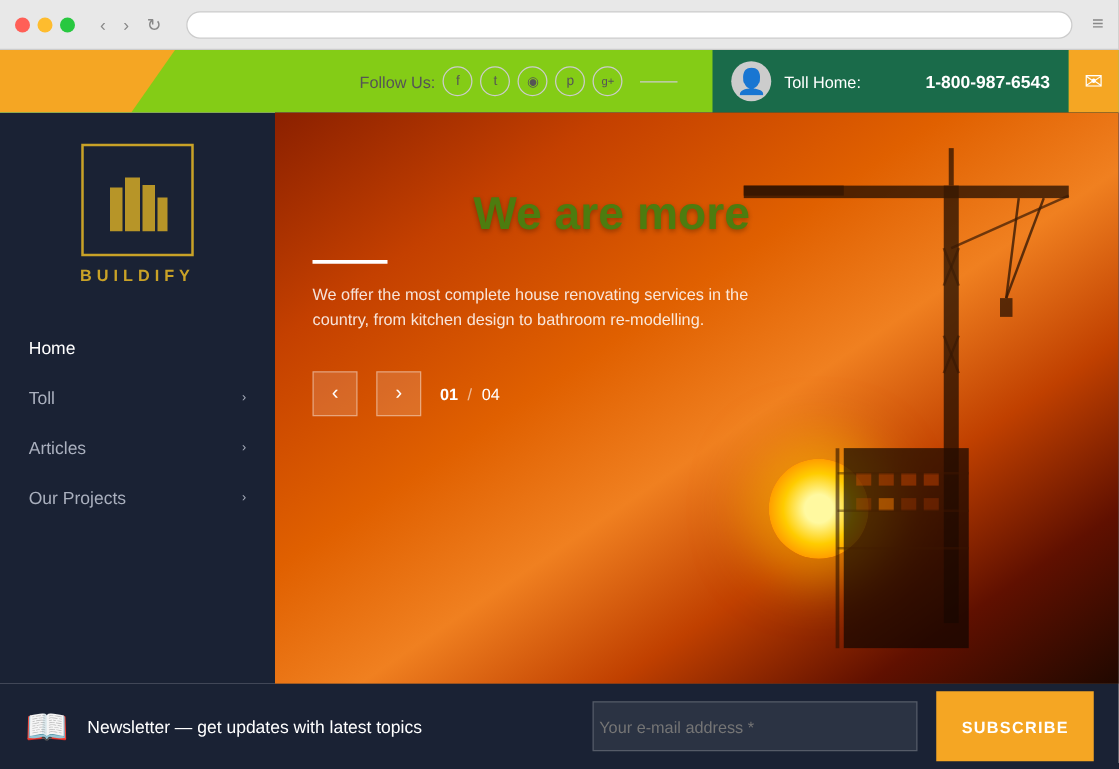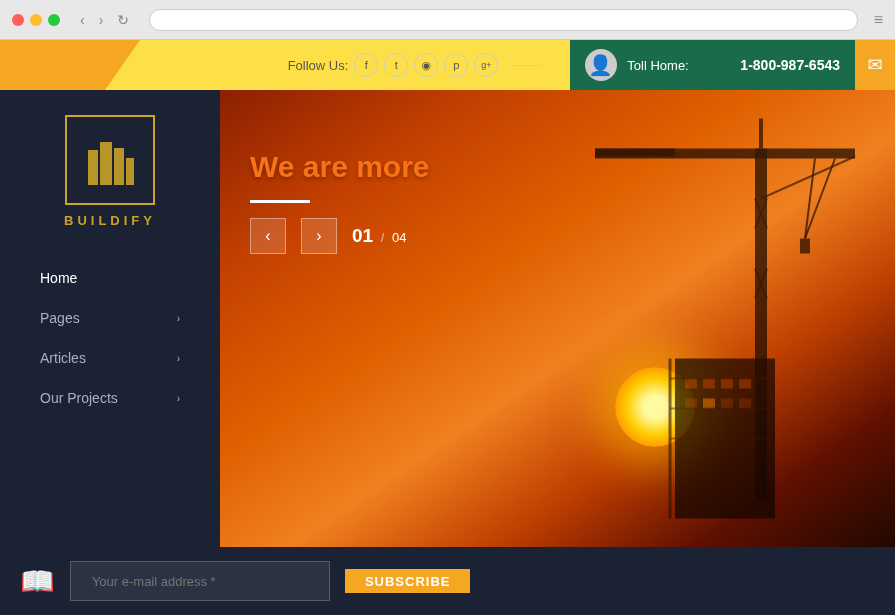--- a/index.html
+++ b/index.html
@@ -37,21 +37,21 @@
     .website {
       width: 895px;
       height: 575px;
       display: flex;
       flex-direction: column;
     }
 
     
     .top-bar {
       height: 50px;
-      background: #fde047;
+      background: #84cc16;
       display: flex;
       align-items: center;
       justify-content: flex-end;
       padding: 0 0 0 20px;
       position: relative;
     }
     .orange-triangle {
       position: absolute;
       left: 0;
       top: 0;
@@ -168,21 +168,21 @@
       font-weight: bold;
     }
     .nav-menu {
       padding: 10px 0;
       flex: 1;
     }
     .nav-item {
       display: flex;
       align-items: center;
       justify-content: space-between;
-      padding: 12px 40px;
+      padding: 12px 23px;
       color: #aab0be;
       font-size: 14px;
       cursor: pointer;
       transition: background 0.2s;
       text-decoration: none;
     }
     .nav-item.active { color: white; }
     .nav-arrow { font-size: 10px; color: #aab0be; }
 
     
@@ -227,23 +227,23 @@
       opacity: 0.85;
     }
 
     .hero-content {
       position: absolute;
       left: 30px;
       top: 60px;
       max-width: 350px;
     }
     .hero-title {
-      font-size: 30px;
+      font-size: 37px;
       font-weight: bold;
-      color: #f97316;
+      color: #4d7c0f;
       line-height: 1.15;
       text-shadow: 0 2px 4px rgba(0,0,0,0.3);
       text-align: right;
     }
     .hero-underline {
       width: 60px;
       height: 3px;
       background: white;
       margin: 15px 0;
     }
@@ -267,21 +267,21 @@
       display: flex;
       align-items: center;
       justify-content: center;
       cursor: pointer;
       font-size: 16px;
     }
     .slide-count {
       color: white;
       font-size: 13px;
     }
-    .slide-current { font-size: 19px; font-weight: bold; }
+    .slide-current { font-size: 13px; font-weight: bold; }
     .slide-sep { margin: 0 4px; color: rgba(255,255,255,0.6); }
 
     
     .newsletter-bar {
       height: 68px;
       background: #1a2234;
       display: flex;
       align-items: center;
       padding: 0 20px;
       gap: 15px;
@@ -299,26 +299,26 @@
     .email-input-wrap {
       flex: 1;
       max-width: 260px;
     }
     .email-input {
       width: 100%;
       height: 40px;
       background: rgba(255,255,255,0.08);
       border: 1px solid rgba(255,255,255,0.2);
       color: rgba(255,255,255,0.7);
-      padding: 0 21px;
+      padding: 0 4px;
       font-size: 13px;
       outline: none;
     }
     .subscribe-btn {
-      height: 24px;
+      height: 56px;
       background: #f5a623;
       color: white;
       border: none;
       padding: 0 20px;
       font-size: 13px;
       font-weight: bold;
       cursor: pointer;
       letter-spacing: 1px;
       white-space: nowrap;
     }
@@ -383,21 +383,21 @@
             <rect x="46" y="28" width="8" height="27" fill="#c9a227" opacity="0.9"></rect>
           </svg>
         </div>
         <div class="logo-text">BUILDIFY</div>
       </div>
       <nav class="nav-menu">
         <a class="nav-item active">
           <span>Home</span>
         </a>
         <a class="nav-item">
-          <span>Pages</span>
+          <span>Toll</span>
           <span class="nav-arrow">›</span>
         </a>
         <a class="nav-item">
           <span>Articles</span>
           <span class="nav-arrow">›</span>
         </a>
         <a class="nav-item">
           <span>Our Projects</span>
           <span class="nav-arrow">›</span>
         </a>
@@ -447,34 +447,36 @@
         <line x1="175" y1="260" x2="280" y2="260" stroke="#2a1000" stroke-width="2" opacity="0.5"></line>
         <line x1="175" y1="290" x2="280" y2="290" stroke="#2a1000" stroke-width="2" opacity="0.5"></line>
         <line x1="175" y1="320" x2="280" y2="320" stroke="#2a1000" stroke-width="2" opacity="0.5"></line>
       </svg>
 
       <div class="hero-content">
         <h1 class="hero-title">
           <span>We are more</span><br>
         </h1>
         <div class="hero-underline"></div>
+        <p class="hero-subtitle">We offer the most complete house renovating services in the country, from kitchen design to bathroom re-modelling.</p>
         <div class="hero-nav">
           <button class="hero-btn">‹</button>
           <button class="hero-btn">›</button>
           <div class="slide-count">
             <span class="slide-current">01</span>
             <span class="slide-sep">/</span>
             <span>04</span>
           </div>
         </div>
       </div>
     </div>
   </div>
 
   <div class="newsletter-bar">
     <div class="newsletter-icon">📖</div>
+    <div class="newsletter-text">Newsletter — get updates with latest topics</div>
     <div class="email-input-wrap">
       <input class="email-input" type="email" placeholder="Your e-mail address *" style="">
     </div>
     <button class="subscribe-btn">SUBSCRIBE</button>
   </div>
 
 </div>
 
 </body></html>

